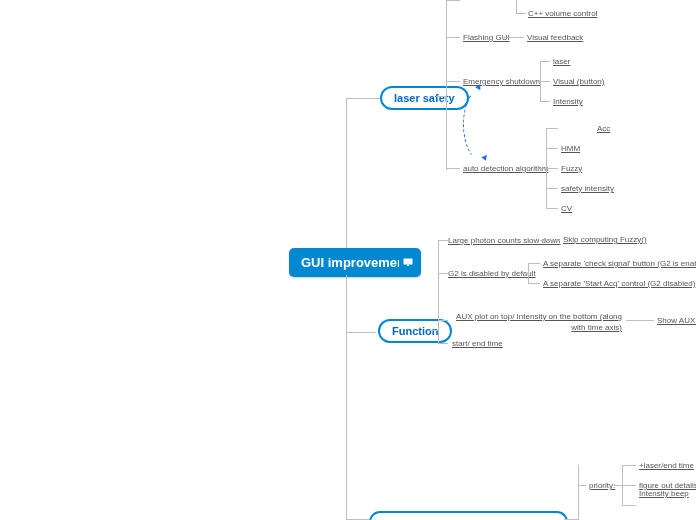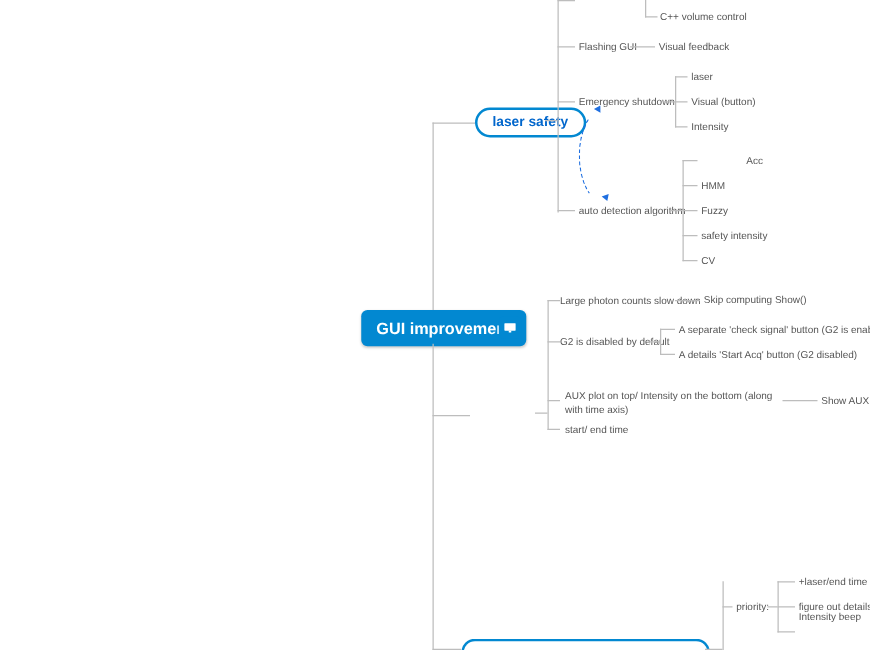--- a/index.html
+++ b/index.html
@@ -52,24 +52,26 @@
     font-size: 11px;
     font-weight: 600;
     border-radius: 14px;
     padding: 4px 12px;
   }
   
   .leaf {
     color: #555555;
     font-size: 8px;
     line-height: 11px;
+    text-decoration: underline;
   }
   .leaf.wrap {
     white-space: normal;
     width: 170px;
+    text-align: right;
   }
   
   .hline {
     position: absolute;
     height: 1px;
     background: #bdbdbd;
   }
   .vline {
     position: absolute;
     width: 1px;
@@ -167,37 +169,40 @@
   <div class="node leaf" style="left:561px; top:163px;">Fuzzy</div>
   <div class="hline" style="left:546px; top:188px; width:12px;"></div>
   <div class="node leaf" style="left:561px; top:183px;">safety intensity</div>
   <div class="hline" style="left:546px; top:208px; width:12px;"></div>
   <div class="node leaf" style="left:561px; top:203px;">CV</div>
 
   <div class="dashed-arrow" style="left:463px; top:86px; width:40px; height:75px;"></div>
   <div class="arrowhead" style="left:476px; top:84px; transform:rotate(30deg);"></div>
   <div class="arrowhead" style="left:482px; top:156px; transform:rotate(160deg);"></div>
 
+  <div class="node branch-node" style="left:378px; top:319px;">
+    <span>Function</span>
+  </div>
 
   <div class="hline" style="left:428px; top:330px; width:10px;"></div>
   <div class="vline" style="left:438px; top:240px; height:104px;"></div>
 
   <div class="hline" style="left:438px; top:240px; width:10px;"></div>
   <div class="node leaf" style="left:448px; top:235px;">Large photon counts slow down</div>
   <div class="hline" style="left:540px; top:240px; width:20px;"></div>
-  <div class="node leaf" style="left:563px; top:234px;">Skip computing Show()</div>
+  <div class="node leaf" style="left:563px; top:234px;">Skip computing Fuzzy()</div>
 
   <div class="hline" style="left:438px; top:273px; width:10px;"></div>
   <div class="node leaf" style="left:448px; top:268px;">G2 is disabled by default</div>
   <div class="hline" style="left:518px; top:273px; width:10px;"></div>
   <div class="vline" style="left:528px; top:263px; height:21px;"></div>
   <div class="hline" style="left:528px; top:263px; width:12px;"></div>
   <div class="node leaf" style="left:543px; top:258px;">A separate 'check signal' button (G2 is enabled)</div>
   <div class="hline" style="left:528px; top:283px; width:12px;"></div>
-  <div class="node leaf" style="left:543px; top:278px;">A details 'Start Acq' button (G2 disabled)</div>
+  <div class="node leaf" style="left:543px; top:278px;">A separate 'Start Acq' control (G2 disabled)</div>
 
   <div class="hline" style="left:438px; top:320px; width:10px;"></div>
   <div class="node leaf wrap" style="left:452px; top:311px;">AUX plot on top/ Intensity on the bottom (along with time axis)</div>
   <div class="hline" style="left:626px; top:320px; width:28px;"></div>
   <div class="node leaf" style="left:657px; top:315px;">Show AUX by</div>
 
   <div class="hline" style="left:438px; top:343px; width:10px;"></div>
   <div class="node leaf" style="left:452px; top:338px;">start/ end time</div>
 
   <div class="partial-branch" style="left:369px; top:511px; width:195px; height:9px;"></div>

